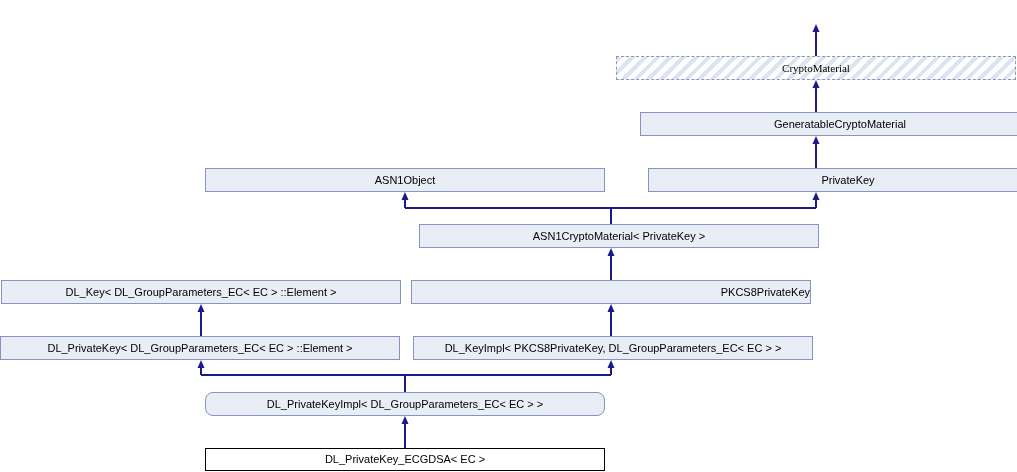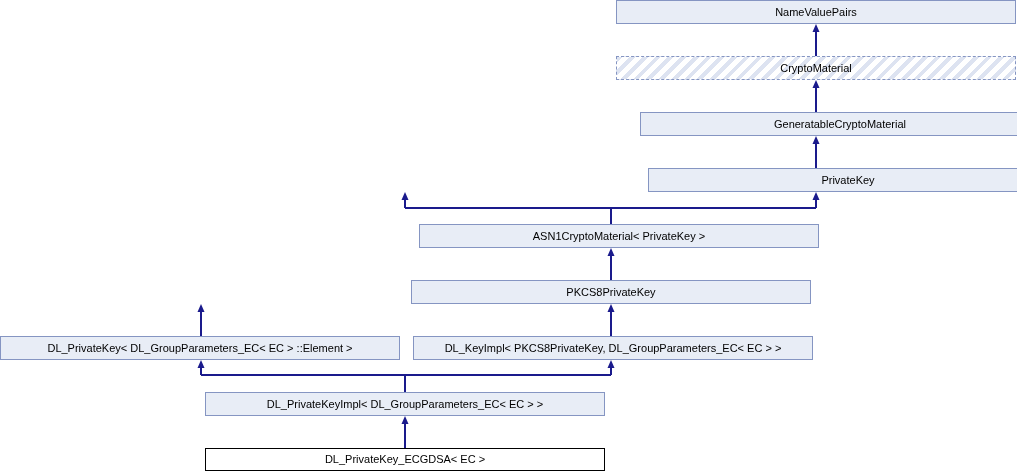--- a/index.html
+++ b/index.html
@@ -35,37 +35,38 @@
     font-size:11px;
     line-height:22px;
     text-align:center;
     white-space:nowrap;
     overflow:hidden;
     cursor:pointer;
   }
   .node.hatched{
     border:1px dashed var(--node-border);
     background:repeating-linear-gradient(135deg, var(--hatch-stripe) 0px, var(--hatch-stripe) 4px, #ffffff 4px, #ffffff 9px);
+    font-family:Liberation Serif, serif;
   }
   .node.current{
     border:1px solid var(--current-border);
     background:var(--current-fill);
     cursor:default;
   }
   #n-namevaluepairs{left:616px;top:0px;}
   #n-cryptomaterial{left:616px;top:56px;}
   #n-generatablecryptomaterial{left:640px;top:112px;}
   #n-asn1object{left:205px;top:168px;}
   #n-privatekey{left:648px;top:168px;}
   #n-asn1cryptomaterial{left:411px;top:224px;margin-left:8px;}
   #n-dlkey{left:1px;top:280px;}
-  #n-pkcs8privatekey{left:411px;top:280px;}
+  #n-pkcs8privatekey{left:411px;top:280px;text-align:right;}
   #n-dlprivatekey{left:0;top:336px;}
   #n-dlkeyimpl{left:413px;top:336px;}
-  #n-dlprivatekeyimpl{left:205px;top:392px;}
+  #n-dlprivatekeyimpl{left:205px;top:392px;border-radius:8px;}
   #n-dlprivatekeyecgdsa{left:205px;top:448px;height:23px;line-height:21px;text-align:center;}
 </style>
 </head>
 <body>
 
 <div class="diagram">
 
   <svg class="edges" width="1017" height="472" viewBox="0 0 1017 472" xmlns="http://www.w3.org/2000/svg">
 
     <path class="l" d="M816,56 L816,32"></path>
@@ -97,31 +98,32 @@
     <path class="l" d="M201,375 L611,375"></path>
     <path class="l" d="M201,375 L201,368"></path>
     <path class="a" d="M201,360 L197.5,368 L204.5,368 Z"></path>
     <path class="l" d="M611,375 L611,368"></path>
     <path class="a" d="M611,360 L607.5,368 L614.5,368 Z"></path>
 
     <path class="l" d="M405,448 L405,424"></path>
     <path class="a" d="M405,416 L401.5,424 L408.5,424 Z"></path>
   </svg>
 
-  <div class="node" id="n-namevaluepairs">NameValuePairs</div>
 
   <div class="node hatched" id="n-cryptomaterial">CryptoMaterial</div>
 
   <div class="node" id="n-generatablecryptomaterial">GeneratableCryptoMaterial</div>
 
+  <div class="node" id="n-asn1object">ASN1Object</div>
 
   <div class="node" id="n-privatekey">PrivateKey</div>
 
   <div class="node" id="n-asn1cryptomaterial">ASN1CryptoMaterial&lt; PrivateKey &gt;</div>
 
+  <div class="node" id="n-dlkey">DL_Key&lt; DL_GroupParameters_EC&lt; EC &gt; ::Element &gt;</div>
 
   <div class="node" id="n-pkcs8privatekey">PKCS8PrivateKey</div>
 
   <div class="node" id="n-dlprivatekey">DL_PrivateKey&lt; DL_GroupParameters_EC&lt; EC &gt; ::Element &gt;</div>
 
   <div class="node" id="n-dlkeyimpl">DL_KeyImpl&lt; PKCS8PrivateKey, DL_GroupParameters_EC&lt; EC &gt; &gt;</div>
 
   <div class="node" id="n-dlprivatekeyimpl">DL_PrivateKeyImpl&lt; DL_GroupParameters_EC&lt; EC &gt; &gt;</div>
 
   <div class="node current" id="n-dlprivatekeyecgdsa">DL_PrivateKey_ECGDSA&lt; EC &gt;</div>

